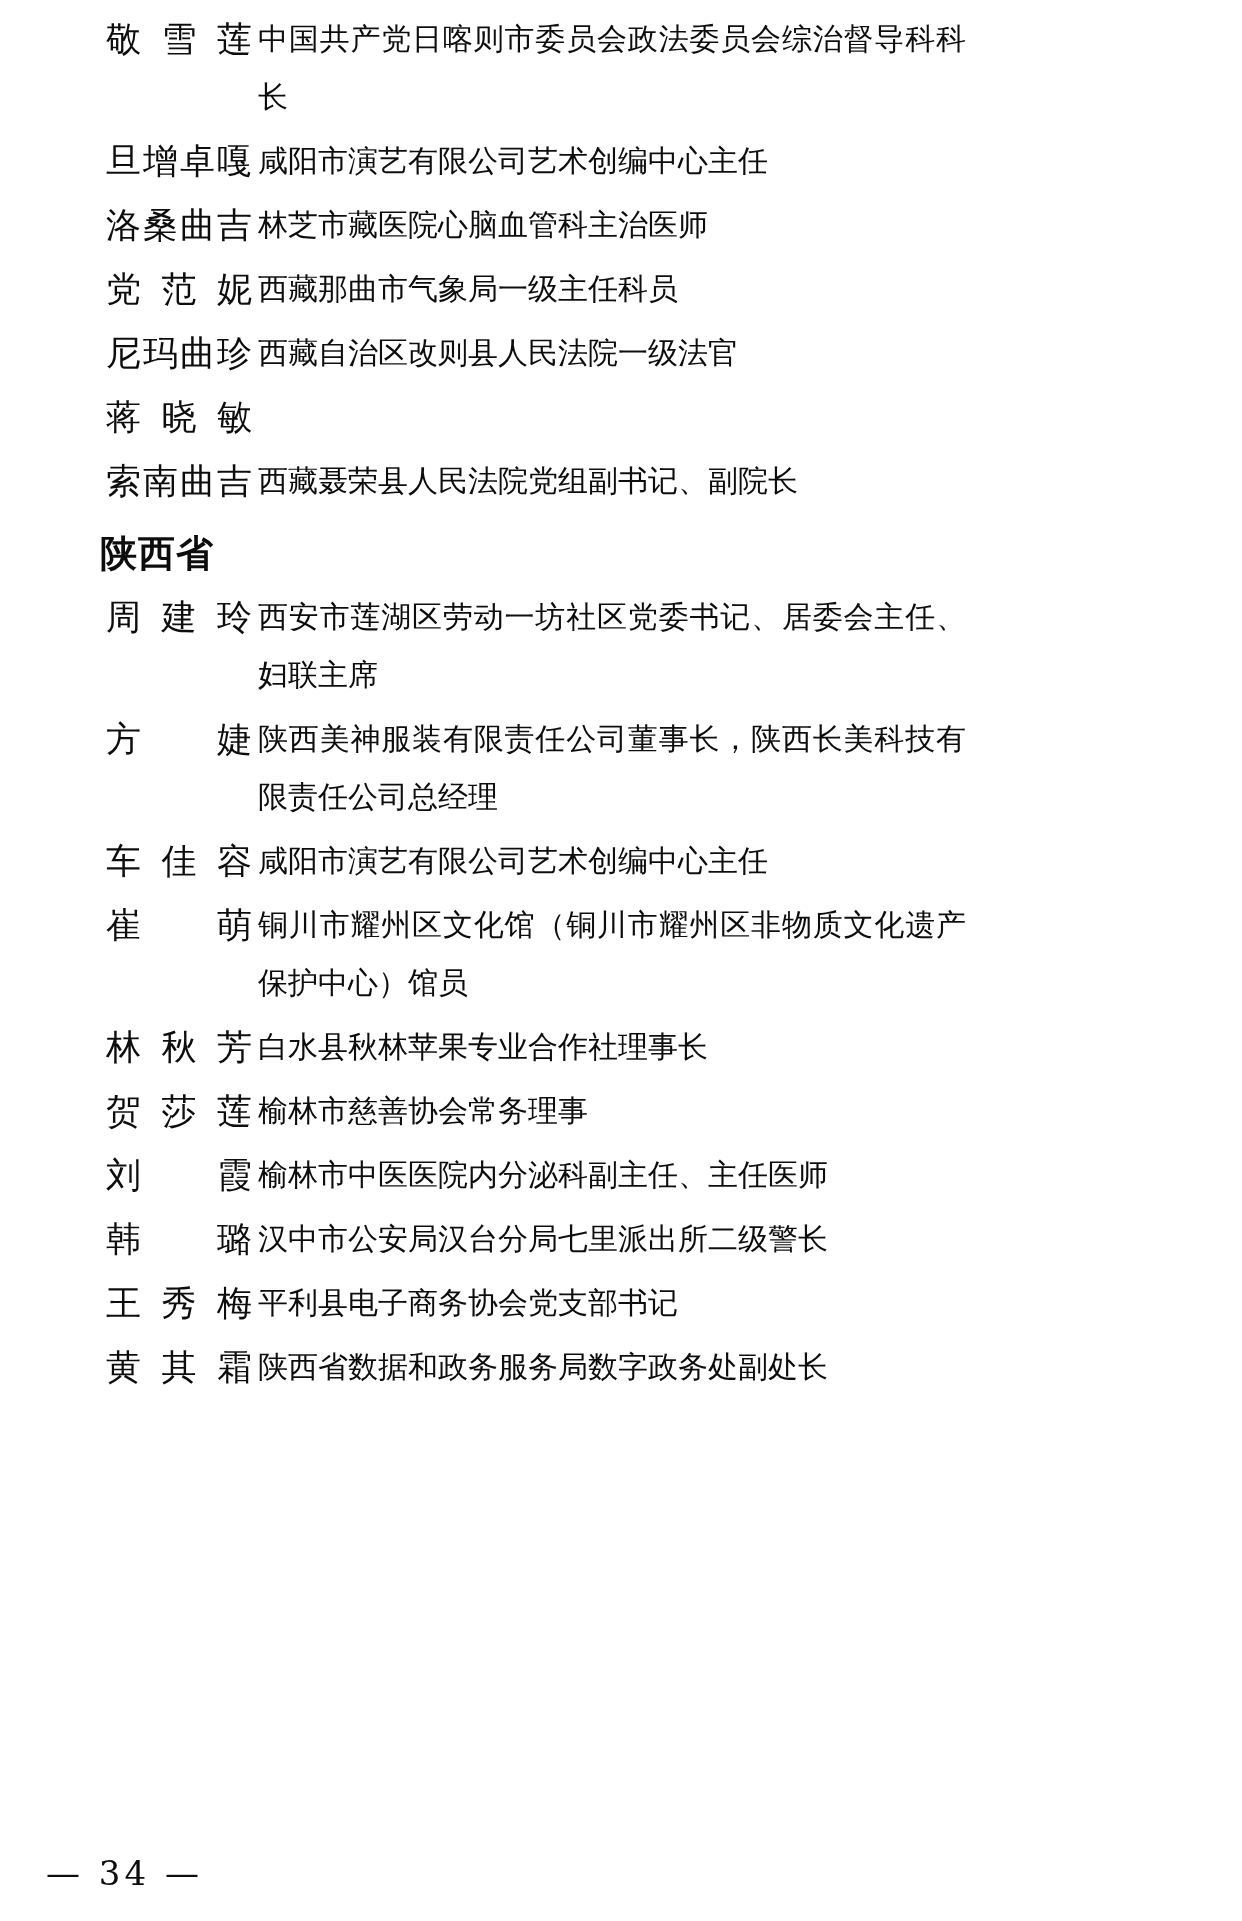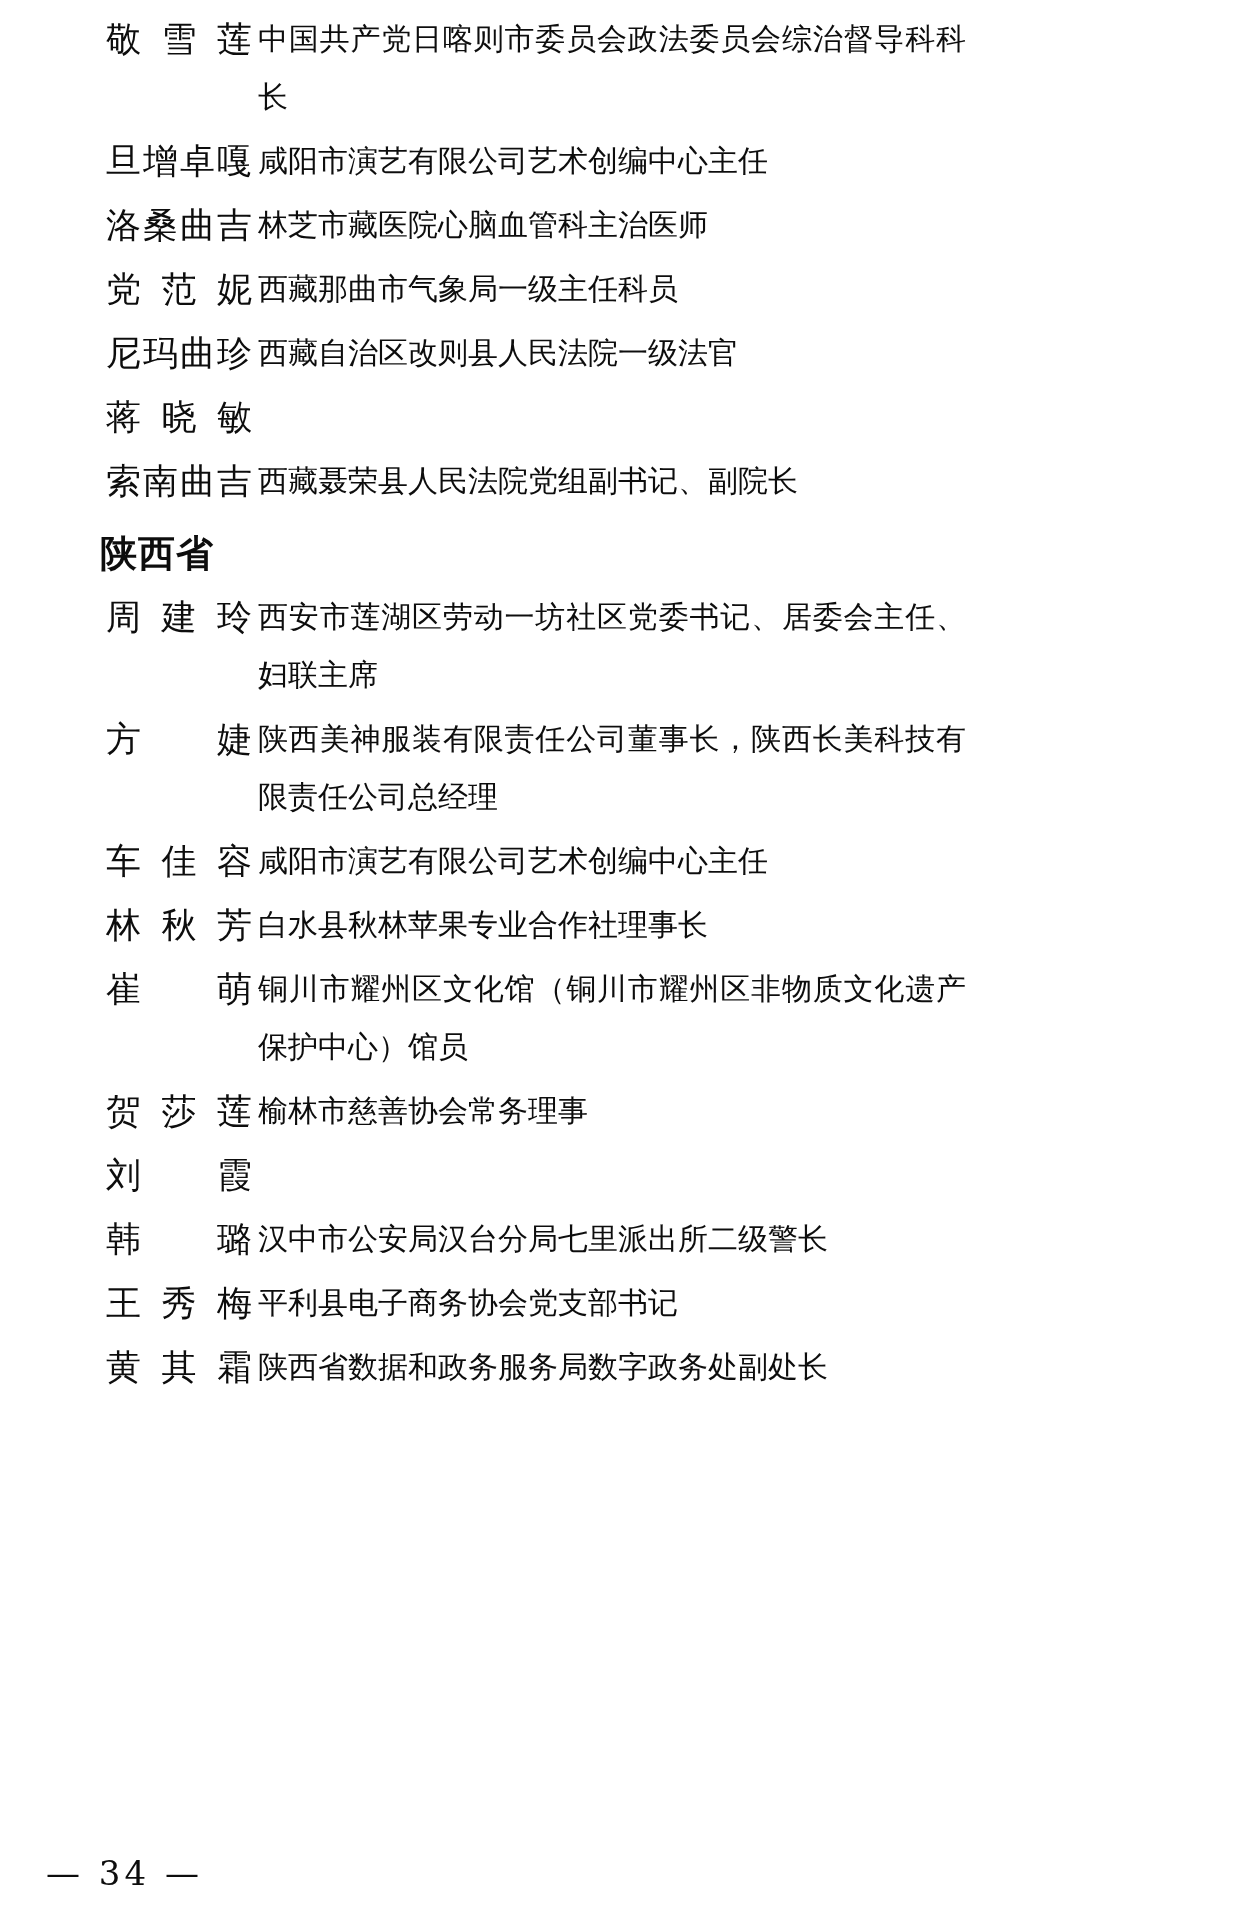--- a/index.html
+++ b/index.html
@@ -106,34 +106,35 @@
         <div class="title">西安市莲湖区劳动一坊社区党委书记、居委会主任、妇联主席</div>
       </div>
       <div class="entry two-char">
         <div class="name">方婕</div>
         <div class="title">陕西美神服装有限责任公司董事长，陕西长美科技有限责任公司总经理</div>
       </div>
       <div class="entry">
         <div class="name">车佳容</div>
         <div class="title">咸阳市演艺有限公司艺术创编中心主任</div>
       </div>
+      <div class="entry two-char">
+        <div class="name">崔萌</div>
+        <div class="title">铜川市耀州区文化馆（铜川市耀州区非物质文化遗产保护中心）馆员</div>
+      </div>
       <div class="entry">
         <div class="name">林秋芳</div>
         <div class="title">白水县秋林苹果专业合作社理事长</div>
-      </div>
-      <div class="entry two-char">
-        <div class="name">崔萌</div>
-        <div class="title">铜川市耀州区文化馆（铜川市耀州区非物质文化遗产保护中心）馆员</div>
       </div>
       <div class="entry">
         <div class="name">贺莎莲</div>
         <div class="title">榆林市慈善协会常务理事</div>
       </div>
       <div class="entry two-char">
         <div class="name">刘霞</div>
+        <div class="title">榆林市中医医院内分泌科副主任、主任医师</div>
       </div>
       <div class="entry two-char">
         <div class="name">韩璐</div>
         <div class="title">汉中市公安局汉台分局七里派出所二级警长</div>
       </div>
       <div class="entry">
         <div class="name">王秀梅</div>
         <div class="title">平利县电子商务协会党支部书记</div>
       </div>
       <div class="entry">

